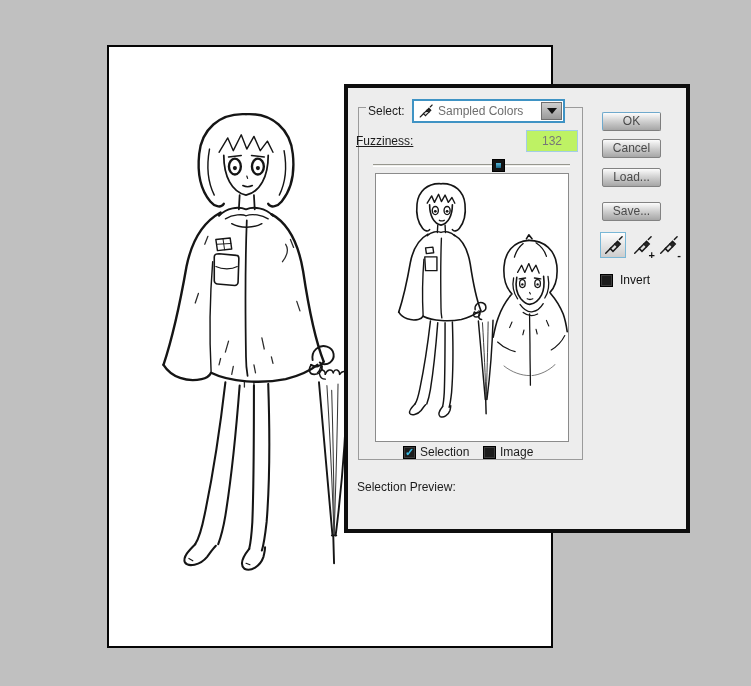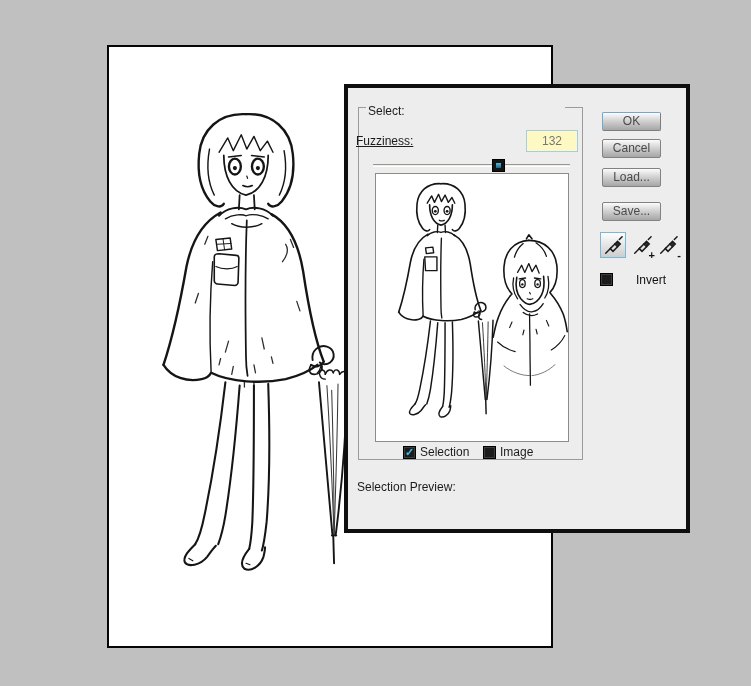--- a/index.html
+++ b/index.html
@@ -48,21 +48,21 @@
   }
   .combo .combo-text { color:#6e6e6e; font-size:12px; padding-left:5px; flex:1; overflow:hidden; white-space:nowrap; }
   .combo .combo-arrow {
     width:21px; align-self:stretch; margin:1px; border:1px solid #6f6f6f;
     background:linear-gradient(#cfcfcf,#9a9a9a);
     display:flex; align-items:center; justify-content:center;
   }
   .tri-down { width:0; height:0; border-left:5px solid transparent; border-right:5px solid transparent; border-top:6px solid #111; }
 
   .valuebox {
-    position:absolute; background:#fef9c3; border:1px solid #a3cde6;
+    position:absolute; background:#bef264; border:1px solid #a3cde6;
     color:#777; font-size:12px; display:flex; align-items:center; justify-content:center;
   }
 
   
   .slider { position:absolute; left:25px; top:76px; width:197px; height:3px;
     background:#efefec; border-top:1px solid #97978f; border-bottom:1px solid #fff; }
   .slider .handle {
     position:absolute; top:-6px; margin-left:-7px; width:13px; height:13px;
     background:#141414; border:1px solid #000;
   }
@@ -97,21 +97,21 @@
 
   
   .dropper-slot {
     position:absolute; width:26px; height:26px; border:1px solid #79b7d6;
     background:linear-gradient(#fdfdfd,#cdcdcd);
     display:flex; align-items:center; justify-content:center;
   }
   .dropper { position:absolute; width:22px; height:24px; }
   .dropper .sign { position:absolute; right:-1px; bottom:-3px; font-size:11px; font-weight:bold; color:#111; }
 
-  .invert-row { position:absolute; left:252px; top:185px; display:flex; align-items:flex-start; gap:23px; font-size:12px; color:#111; }
+  .invert-row { position:absolute; left:252px; top:185px; display:flex; align-items:flex-end; gap:7px; font-size:12px; color:#111; }
 
   .art { stroke:#151515; fill:none; stroke-linecap:round; stroke-linejoin:round; }
 </style>
 </head>
 <body>
 
 <div class="page">
   <svg style="left:18px; top:6px;" width="238" height="592" viewBox="0 0 300 620">
     <g class="art" stroke-width="3">
 
@@ -215,20 +215,34 @@
     </g>
   </svg>
 </div>
 
 <div class="dialog">
   <div class="body">
 
     <div class="groupframe"></div>
 
     <span class="lbl" style="left:20px; top:16px;">Select:</span>
+    <div class="combo" style="left:64px; top:11px; width:153px; height:24px;">
+      <svg width="15" height="16" viewBox="0 0 22 24" style="margin-left:4px; flex:none;">
+        <g stroke="#1a1a1a" stroke-width="1.6" fill="none" stroke-linecap="round">
+          <path d="M3,21 L9,15"></path>
+          <path d="M8,16 L13,11 L16,14 L11,19 Z" fill="#e3e3e3"></path>
+          <path d="M13,11 L16,8 L19,11 L16,14" fill="#2a2a2a"></path>
+          <path d="M18,6 L21,3"></path>
+        </g>
+      </svg>
+      <span class="combo-text">Sampled Colors</span>
+      <div class="combo-arrow">
+        <div class="tri-down"></div>
+      </div>
+    </div>
 
     <span class="lbl" style="left:8px; top:46px;text-decoration:underline;">Fuzziness:</span>
     <div class="valuebox" style="left:178px; top:42px; width:52px; height:22px;">
       <span>132</span>
     </div>
 
     <div class="slider">
       <div class="handle" style="left: 64%;"></div>
     </div>
 

